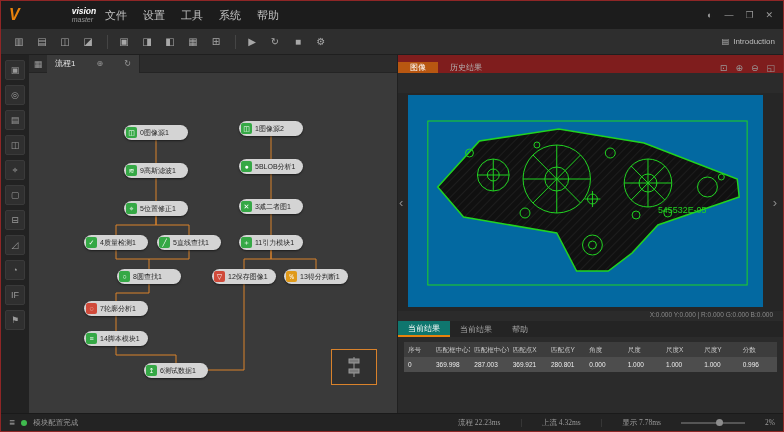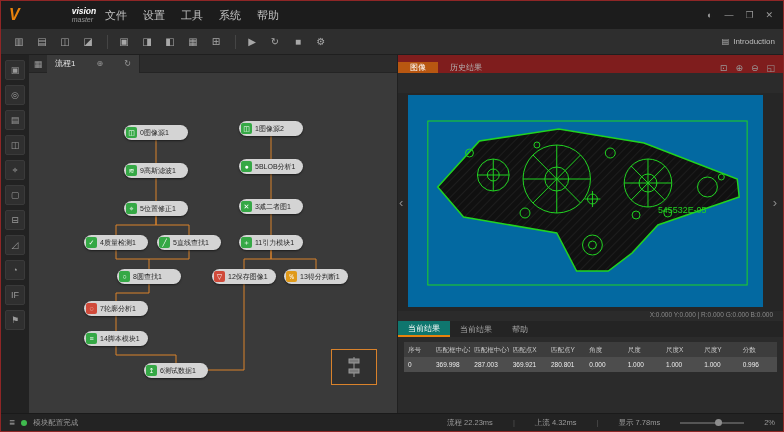--- a/index.html
+++ b/index.html
@@ -82,21 +82,21 @@
   .trow.head { background:#3d3d3d; color:#c9c9c9; }
   .trow.data { background:#4d4d4d; color:#ececec; }
   .tcell { flex:1 1 0; padding-left:4px; white-space:nowrap; overflow:hidden; }
   .tcell.idx { flex:0 0 28px; }
 
   
   .statusbar { position:absolute; left:0; right:0; bottom:0; height:18px; background:#232323;
                border-top:1px solid #1a1a1a; display:flex; align-items:center; gap:6px;
                font-size:7.5px; color:#9a9a9a; padding:0 8px; }
   .dot { width:6px; height:6px; border-radius:50%; background:#3fba4e; }
-  .sgroup { margin-left:auto; display:flex; align-items:center; gap:20px; }
+  .sgroup { margin-left:auto; display:flex; align-items:center; gap:20px;font-family:Liberation Serif, serif; }
   .vsep { color:#555; }
   .slider { position:relative; width:64px; height:2px; background:#555; }
   .thumb { position:absolute; left:55%; top:-3px; width:7px; height:7px; border-radius:50%; background:#8d8d8d; }
 </style>
 </head>
 <body>
 
 <div id="app">
 
   <div class="titlebar">

